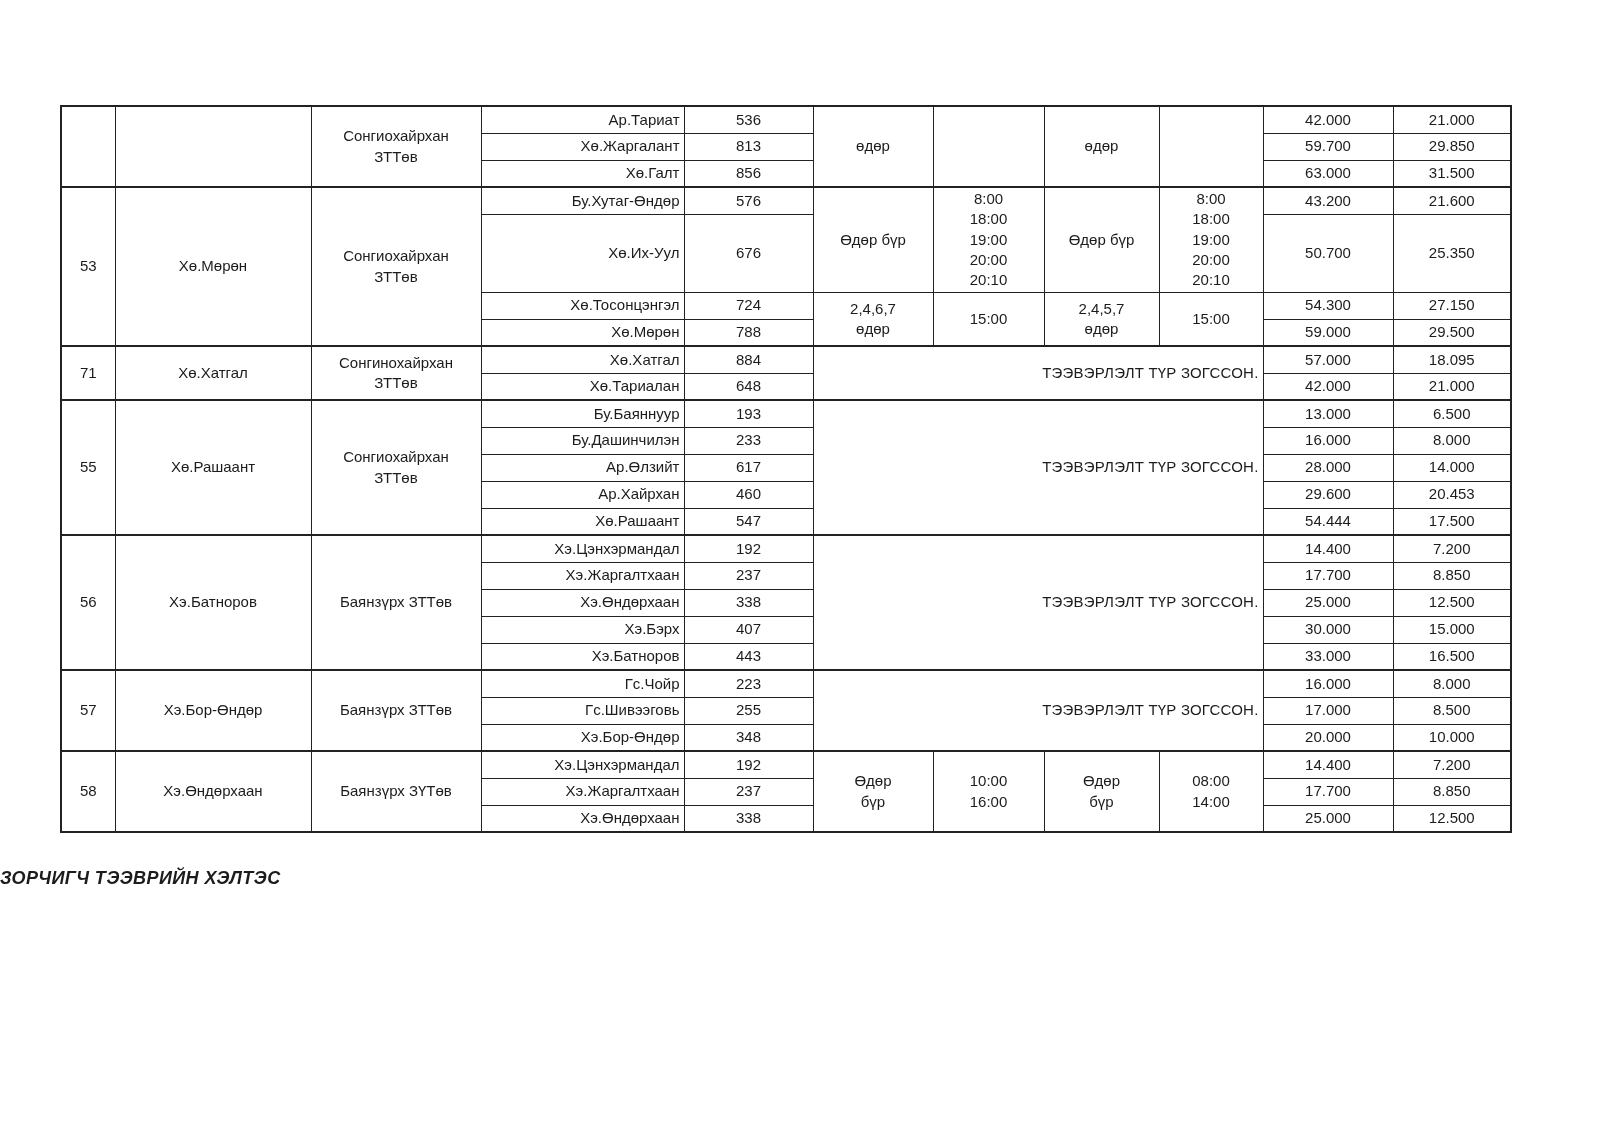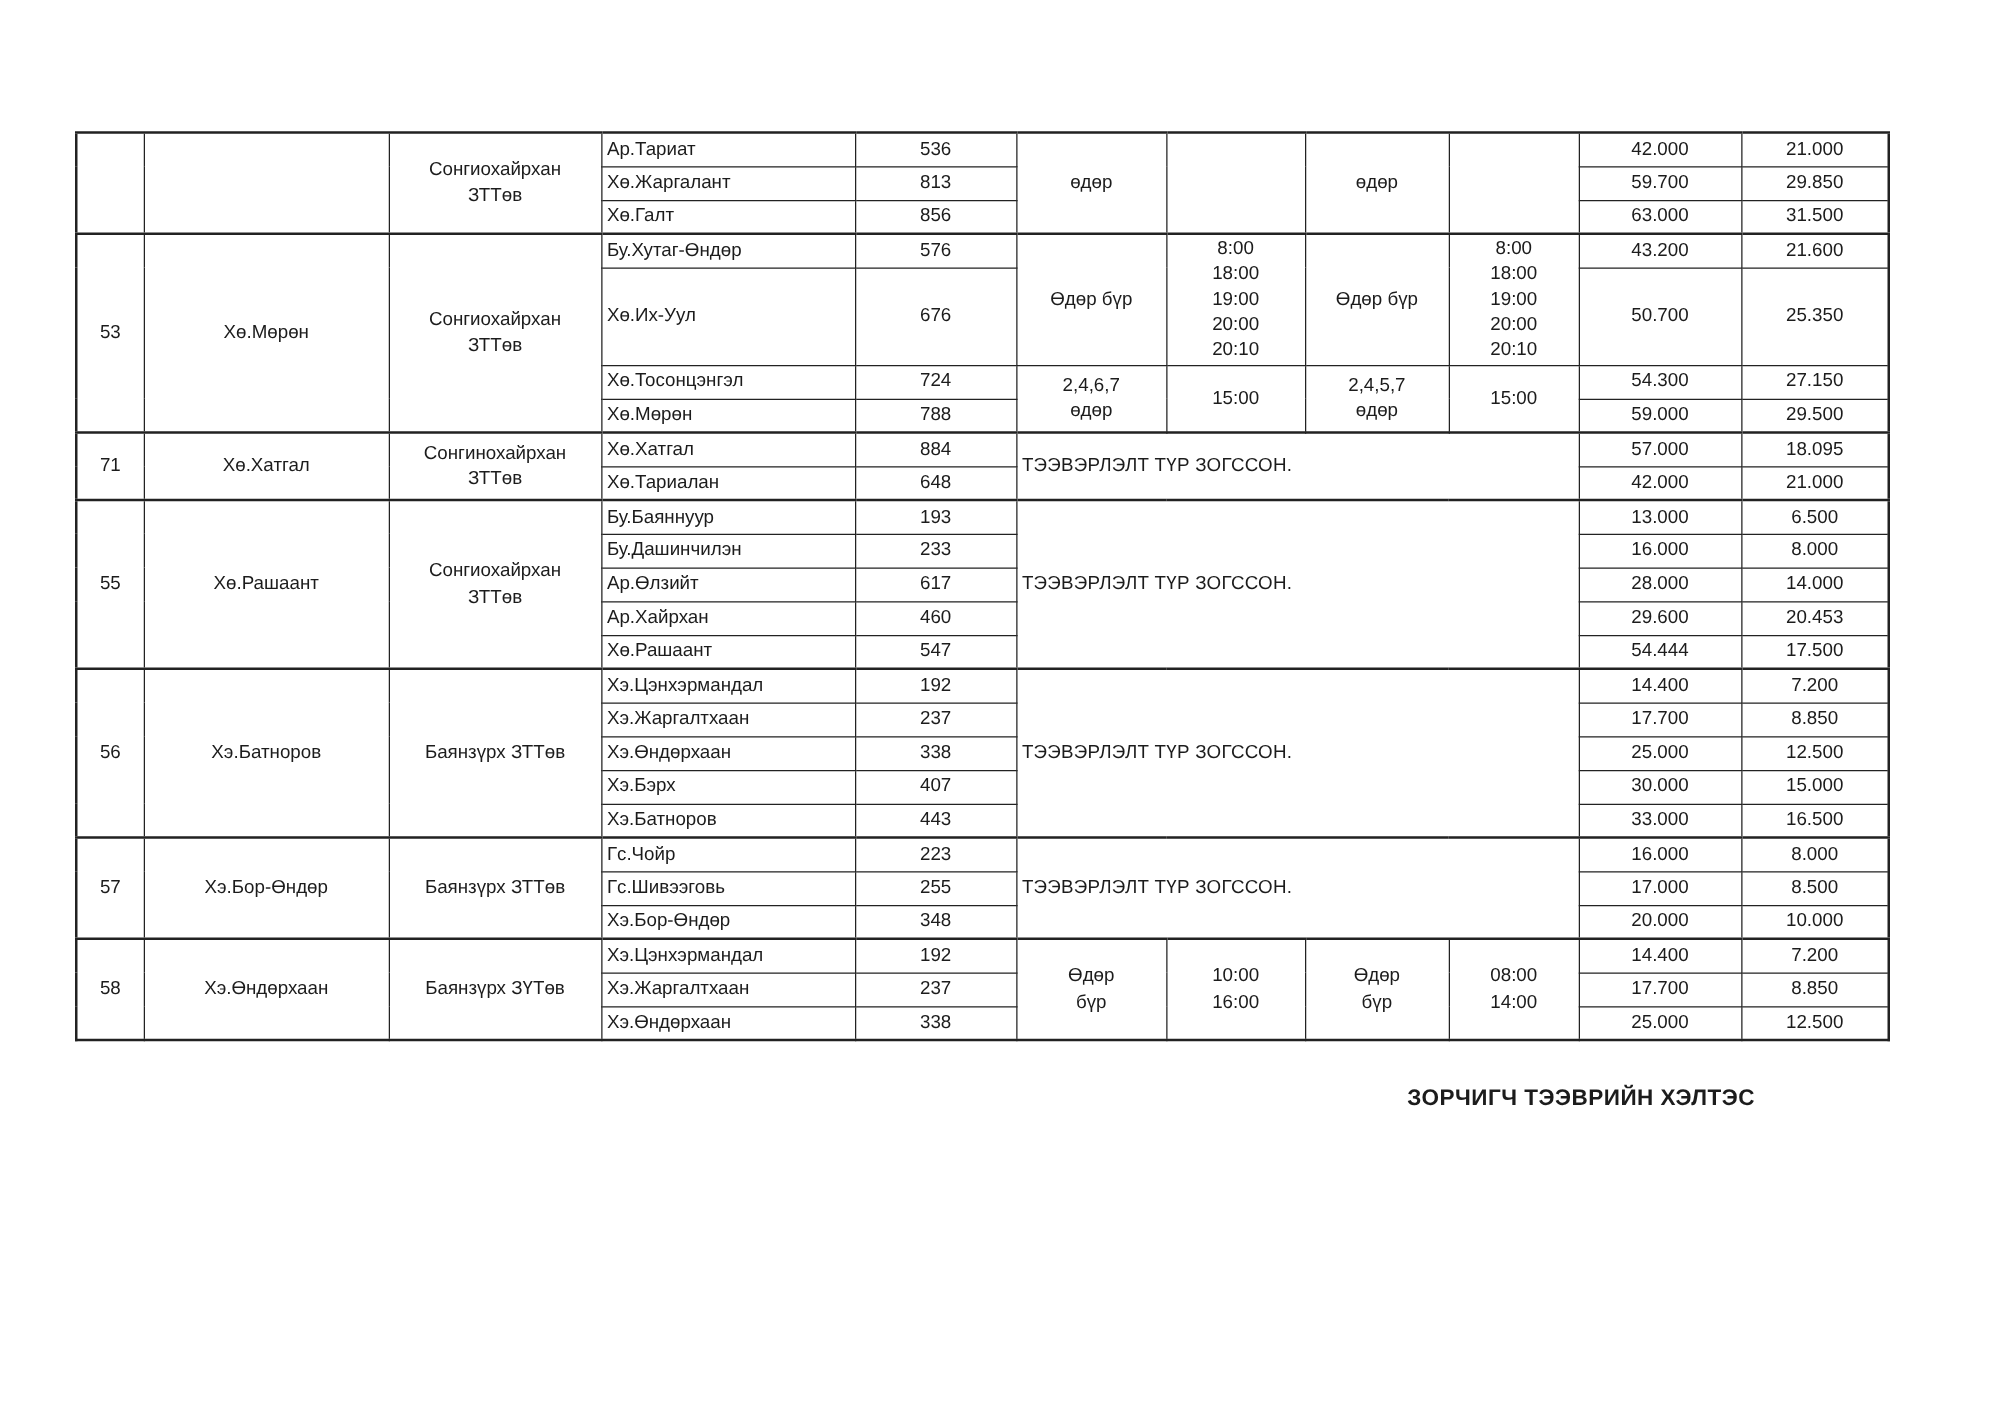--- a/index.html
+++ b/index.html
@@ -29,30 +29,31 @@
     line-height: 1.35;
     padding: 1px 4px;
     vertical-align: middle;
     white-space: pre-line;
     overflow: hidden;
   }
   table.sched tr { height: 27px; }
   table.sched tr.tall { height: 78px; }
   table.sched tr.gs > td { border-top: 2px solid #222; }
   td.c { text-align: center; }
-  td.stop { text-align: left; padding-left: 8px; margin-top: 20px; }
+  td.stop { text-align: right; padding-left: 8px; margin-top: 20px; }
   td.vtop { vertical-align: top; padding-top: 3px; }
-  td.suspended { text-align: left; font-size: 16px; letter-spacing: 0.2px; }
+  td.suspended { text-align: right; font-size: 16px; letter-spacing: 0.2px; }
   .footer-line {
     position: absolute;
     top: 868px;
     left: 0;
     width: 1404px;
-    text-align: right;
+    text-align: left;
     font-weight: bold;
+    font-style: italic;
     font-size: 18px;
     letter-spacing: 0.4px;
   }
 </style>
 </head>
 <body>
 
 <div class="page">
   <div class="table-wrap">
     <table class="sched">

